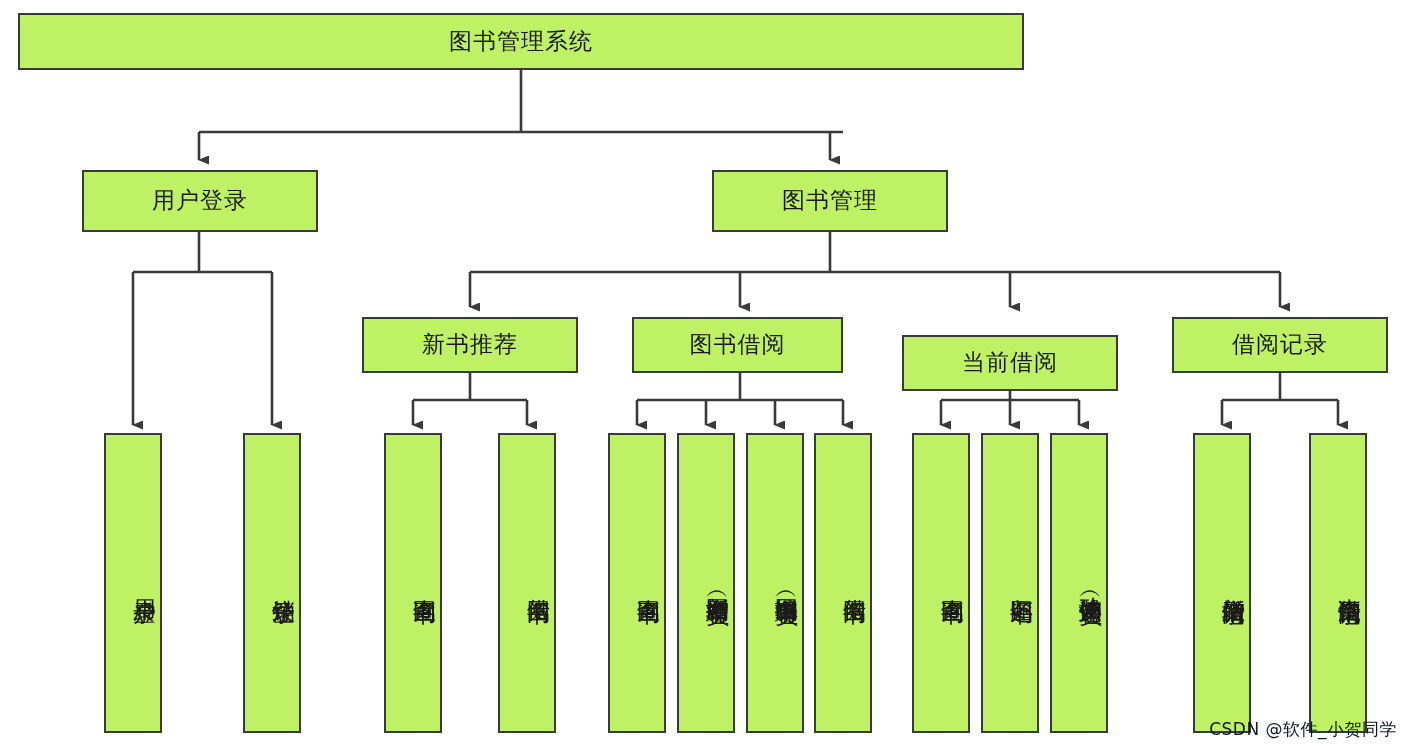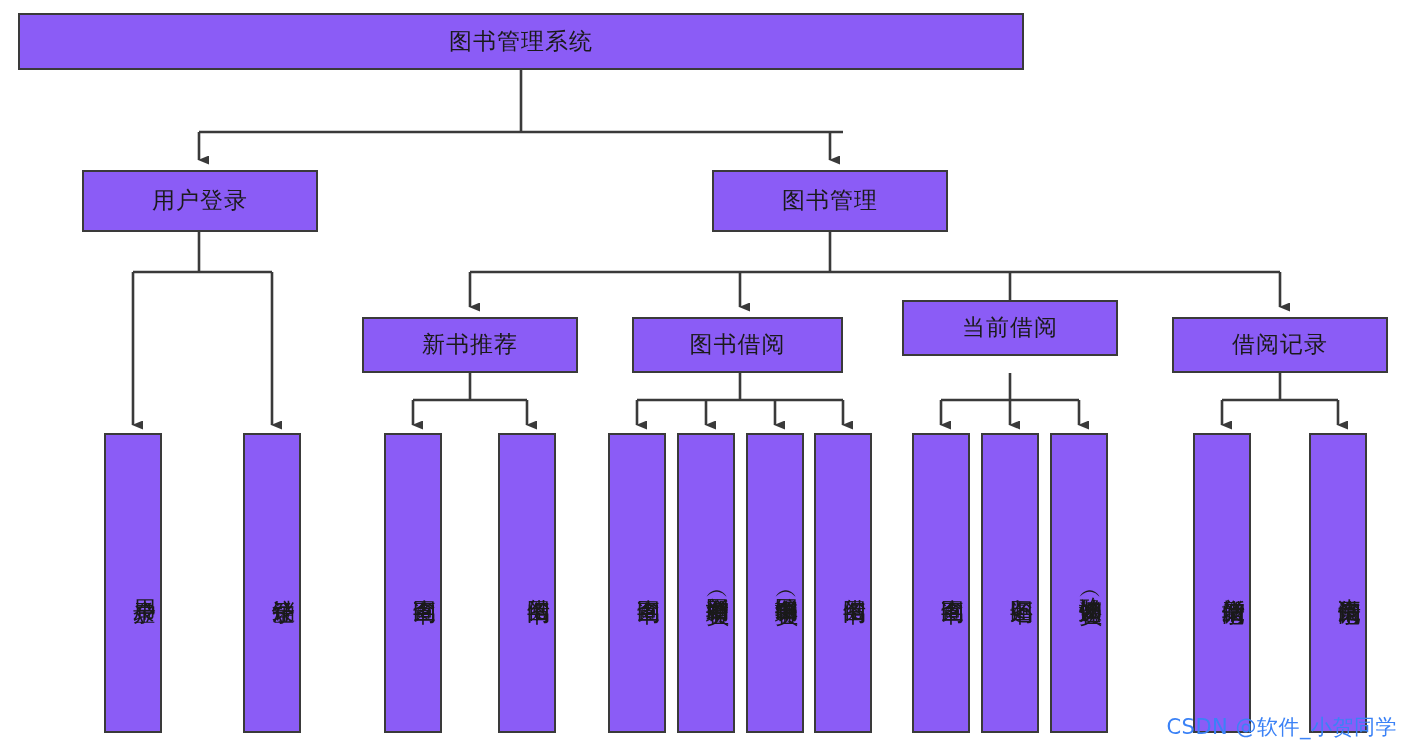--- a/index.html
+++ b/index.html
@@ -21,21 +21,21 @@
   #edge-layer {
     position: absolute;
     left: 0;
     top: 0;
     width: 1405px;
     height: 747px;
   }
   .node {
     position: absolute;
     box-sizing: border-box;
-    background: #8b5cf6;
+    background: #bef264;
     border: 2.2px solid #3a3a3a;
     display: flex;
     align-items: center;
     justify-content: center;
     color: #1a1a1a;
   }
   .node-h {
     font-size: 23px;
     letter-spacing: 1px;
     line-height: 1.2;
@@ -54,22 +54,22 @@
   }
   .node-v .vtext {
     display: block;
     writing-mode: vertical-rl;
     text-orientation: upright;
   }
   #watermark {
     position: absolute;
     right: 8px;
     bottom: 6px;
-    font-size: 21px;
-    color: #3b82f6;
+    font-size: 17px;
+    color: #0f172a;
     white-space: nowrap;
     letter-spacing: 0.5px;
   }
 </style>
 </head>
 <body>
 
 <div id="diagram-root">
 
   <svg id="edge-layer" viewBox="0 0 1405 747" xmlns="http://www.w3.org/2000/svg">
@@ -132,21 +132,21 @@
   <div class="node node-h" style="left:362px; top:317px; width:216px; height:56px;">
     <span>新书推荐</span>
   </div>
 
   <div class="node node-h" style="left:712px; top:170px; width:236px; height:62px;">
     <span>图书管理</span>
   </div>
   <div class="node node-h" style="left:632px; top:317px; width:211px; height:56px;">
     <span>图书借阅</span>
   </div>
-  <div class="node node-h" style="left:902px; top:300px; width:216px; height:56px;">
+  <div class="node node-h" style="left:902px; top:335px; width:216px; height:56px;">
     <span>当前借阅</span>
   </div>
   <div class="node node-h" style="left:1172px; top:317px; width:216px; height:56px;">
     <span>借阅记录</span>
   </div>
 
   <div class="node node-v" style="left:104px; top:433px; width:58px; height:300px;">
     <span class="vtext">用户登录</span>
   </div>
   <div class="node node-v" style="left:243px; top:433px; width:58px; height:300px;">

